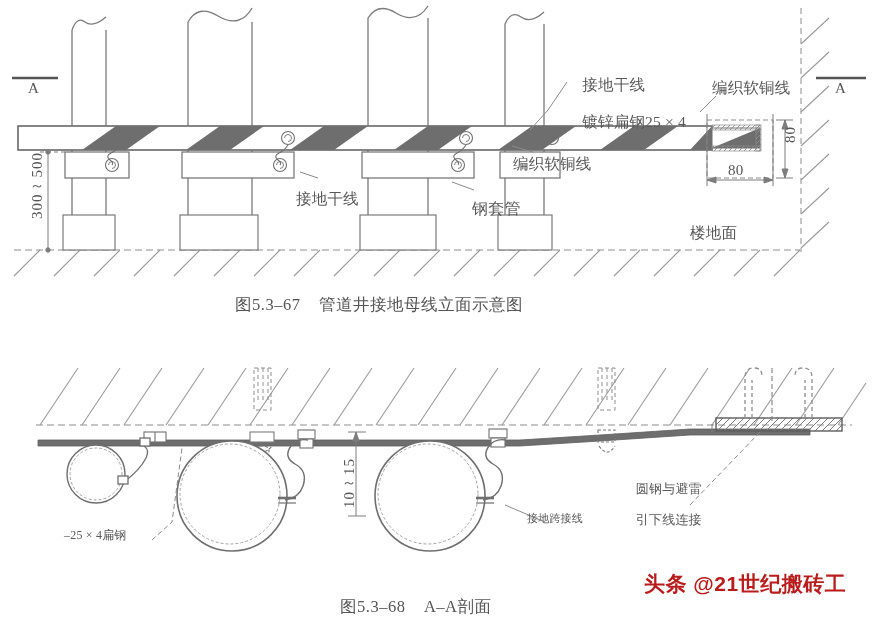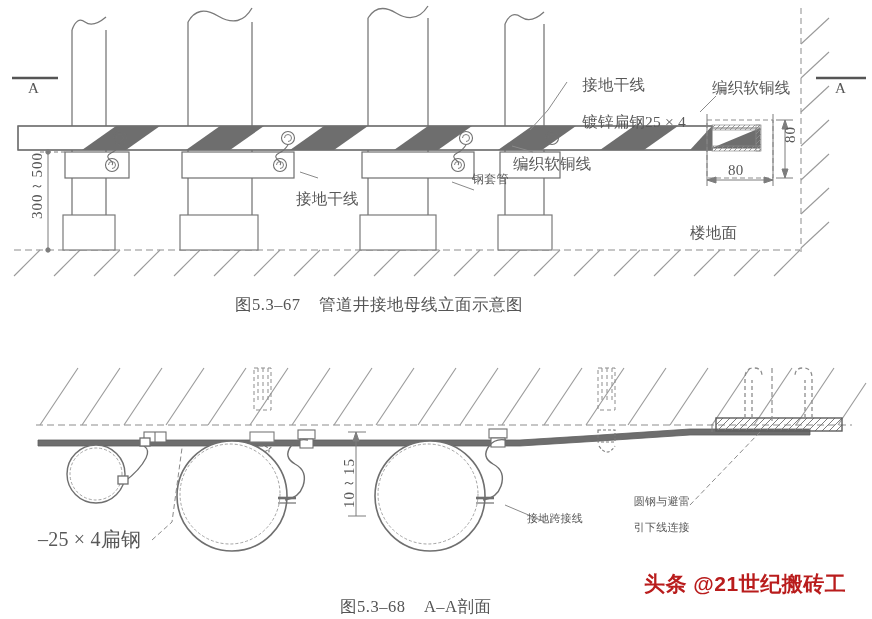--- a/index.html
+++ b/index.html
@@ -386,37 +386,37 @@
     <span>接地干线</span><br>
     <span>镀锌扁钢25 × 4</span>
   </div>
 
   <div class="lbl" style="left:712px;top:79px;font-size:15.5px;">编织软铜线</div>
 
   <div class="lbl" style="left:505px;top:155px;font-size:15.5px;margin-left:8px;">编织软铜线</div>
 
   <div class="lbl" style="left:296px;top:190px;font-size:15.5px;">接地干线</div>
 
-  <div class="lbl" style="left:472px;top:172px;font-size:12px;">钢套管</div>
+  <div class="lbl" style="left:472px;top:200px;font-size:16px;">钢套管</div>
 
   <div class="lbl" style="left:690px;top:224px;font-size:15.5px;">楼地面</div>
 
   <div class="vert" style="left:28px;top:152px;font-size:15px;">300～500</div>
 
   <div class="lbl" style="left:728px;top:162px;font-size:15px;">80</div>
 
   <div class="vert" style="left:782px;top:126px;font-size:15px;">80</div>
 
   <div class="cap" style="left:235px;top:294px;">图5.3–67    管道井接地母线立面示意图</div>
 
-  <div class="lbl" style="left:38px;top:528px;font-size:20px;">–25 × 4扁钢</div>
+  <div class="lbl" style="left:64px;top:528px;font-size:12px;">–25 × 4扁钢</div>
 
   <div class="lbl" style="left:527px;top:512px;font-size:11px;">接地跨接线</div>
 
-  <div class="lbl" style="left:622px;top:482px;font-size:11px;">
+  <div class="lbl" style="left:622px;top:466px;font-size:13px;">
     <span>圆钢与避雷</span><br>
     <span>引下线连接</span>
   </div>
 
   <div class="vert" style="left:340px;top:458px;font-size:15px;">10～15</div>
 
   <div class="cap" style="left:340px;top:596px;">图5.3–68    A–A剖面</div>
 
   <div class="wmark" style="left:644px;top:570px;">头条 @21世纪搬砖工</div>
 

